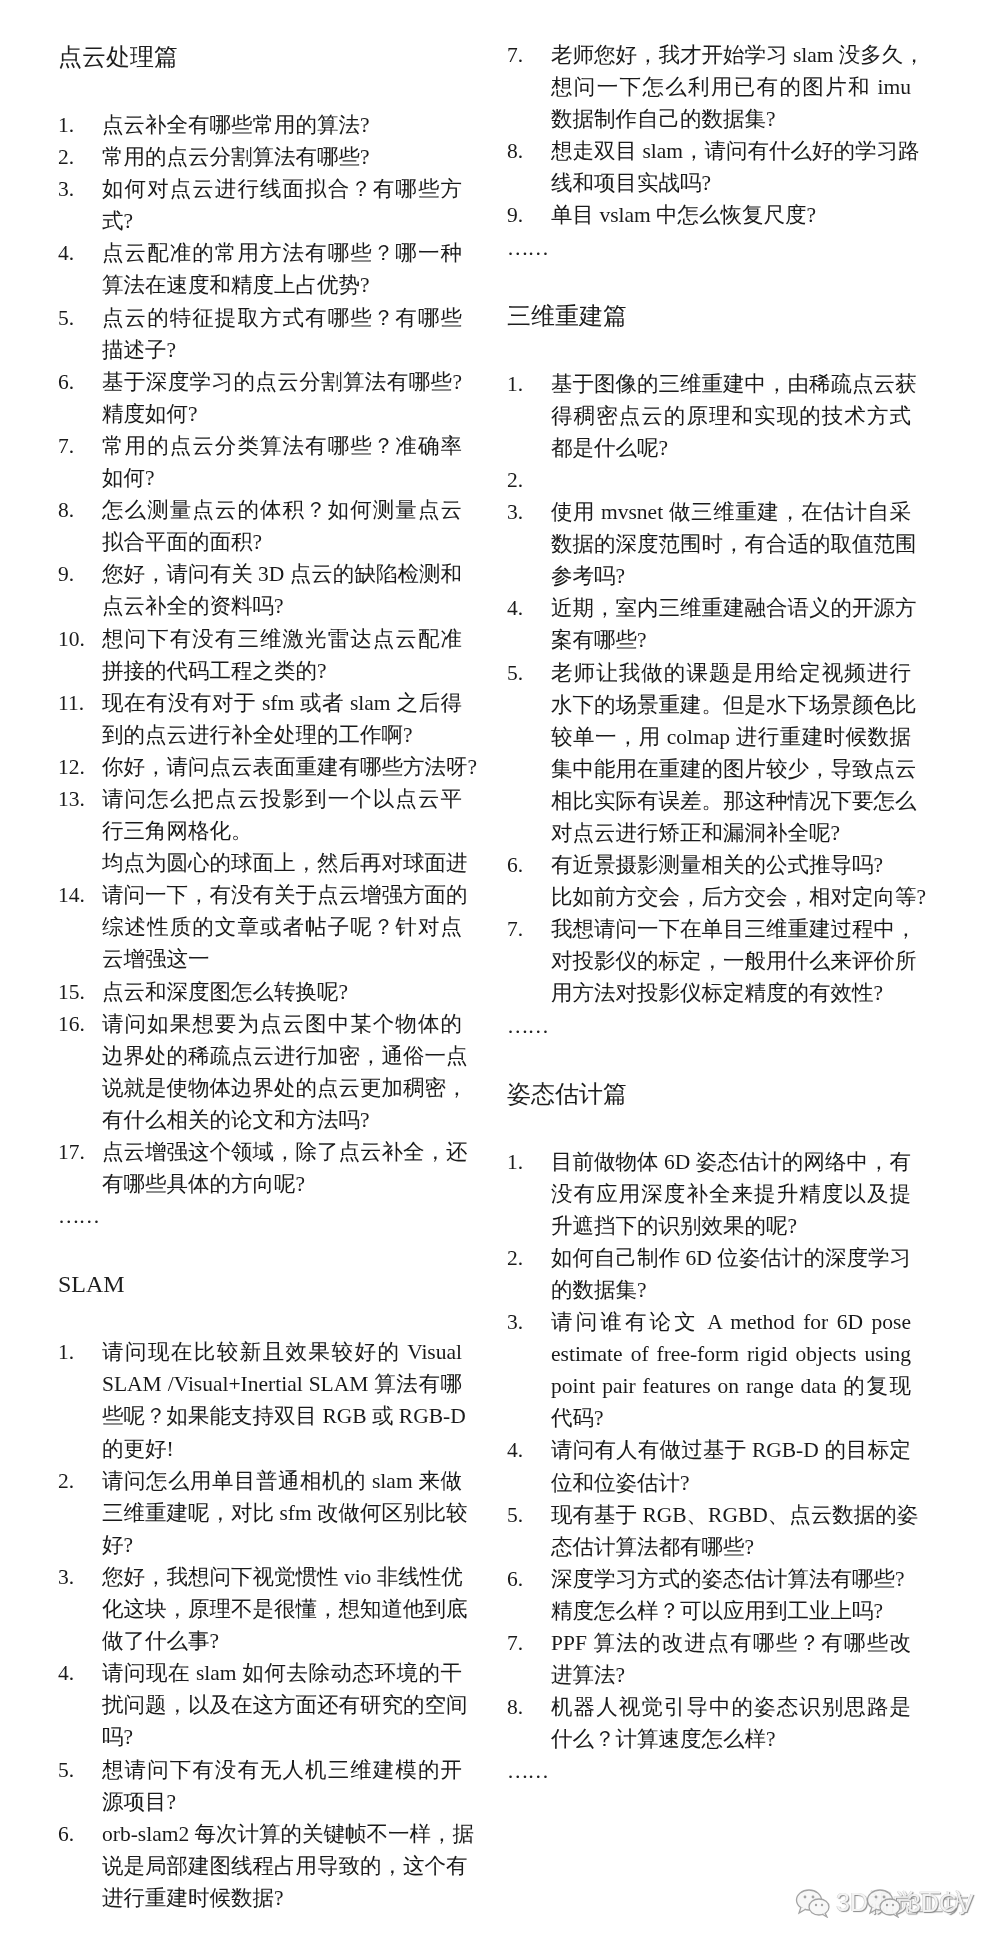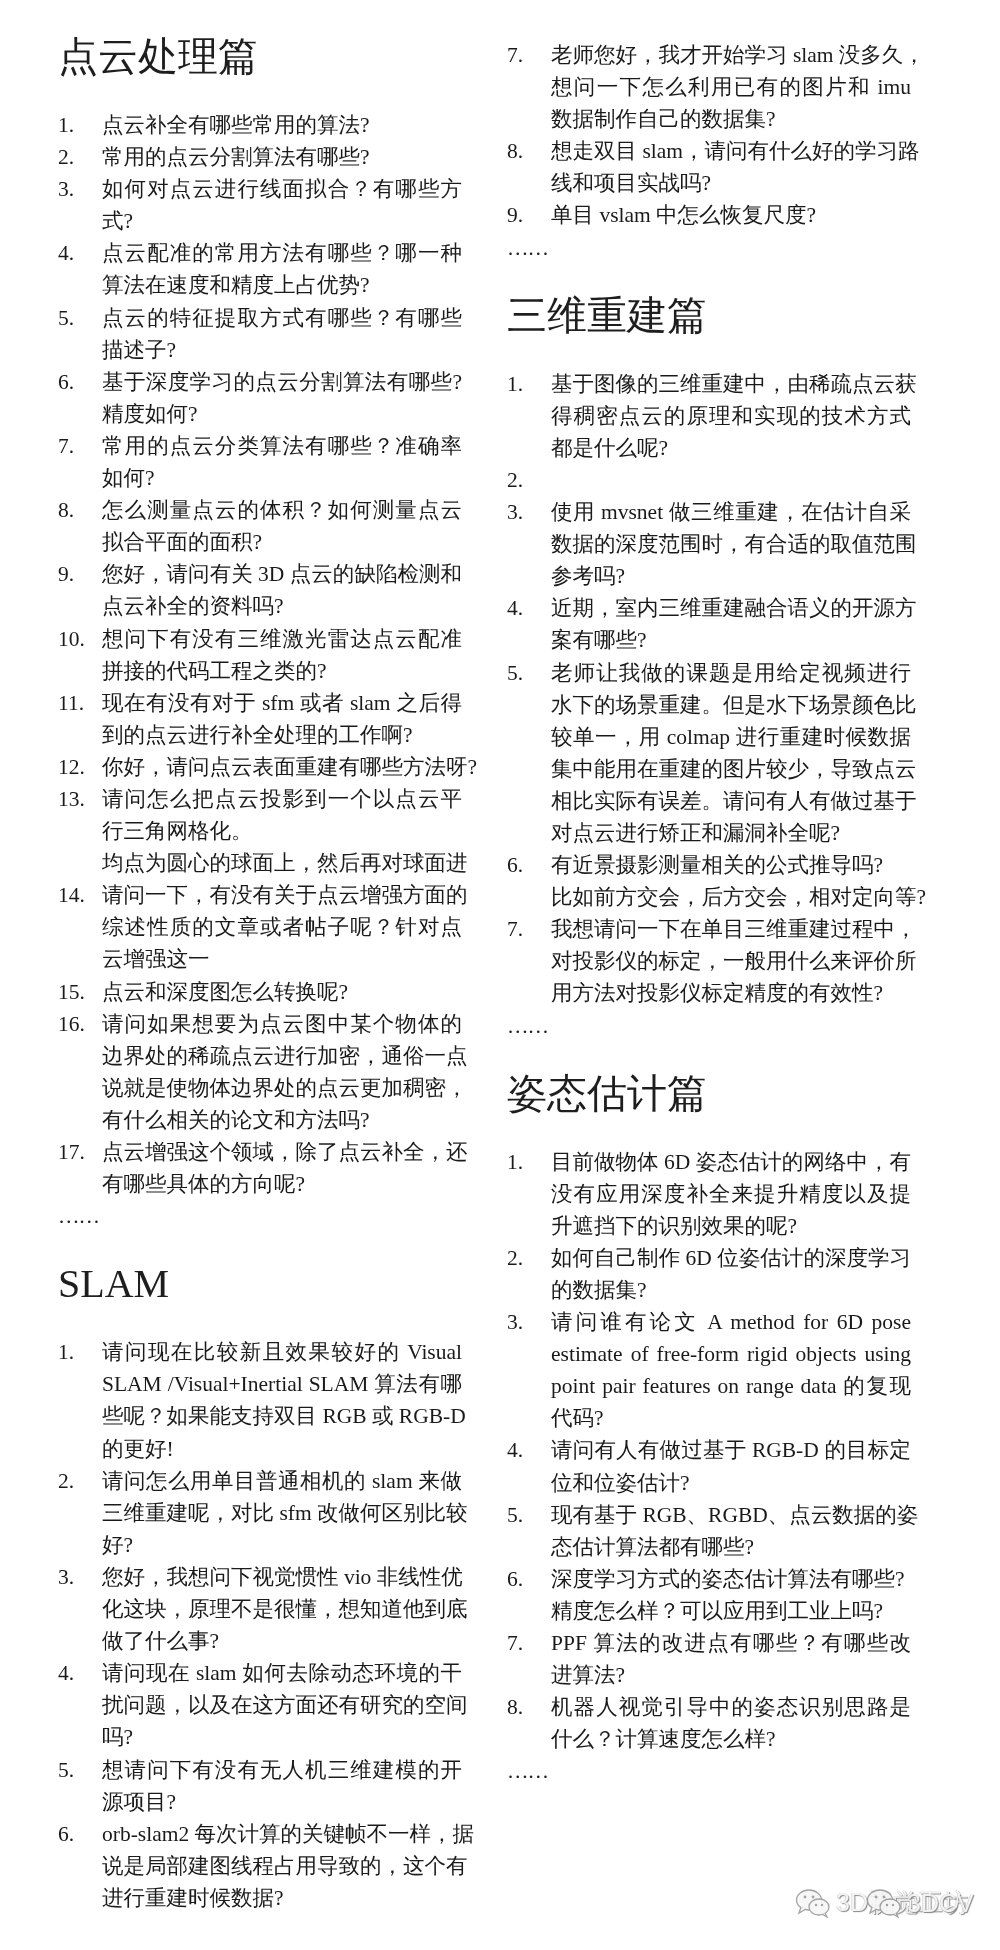--- a/index.html
+++ b/index.html
@@ -6,21 +6,21 @@
   body {
     width: 1000px; height: 1950px; position: relative; overflow: hidden;
     background: #ffffff; color: #1a1a1a;
     font-family: "Liberation Serif", "DejaVu Serif", serif;
   }
   .col { position: absolute; width: 430px; }
   .col-left { left: 58px; top: 5px; }
   .col-right { left: 507px; top: 39px; }
   .sec { margin: 0; padding: 0; }
   .sec-title {
-    margin: 0; height: 104px; line-height: 104px; font-size: 40px;
+    margin: 0; height: 104px; line-height: 104px; font-size: 24px;
     font-weight: normal; color: #1e1e1e; white-space: nowrap;
   }
   ol.list { margin: 0; padding: 0; list-style: none; }
   li.item { display: flex; margin: 0; padding: 0; }
   .num { flex: none; width: 44px; font-size: 21.5px; line-height: 32.1px; height: 32.1px; white-space: nowrap; }
   .body { width: 360px; }
   .ln {
     display: block; height: 32.1px; line-height: 32.1px; font-size: 21.5px;
     white-space: nowrap;
   }
@@ -278,21 +278,21 @@
             <span class="ln">案有哪些?</span>
           </div>
         </li>
       <li class="item">
           <span class="num">5.</span>
           <div class="body">
             <span class="ln j">老师让我做的课题是用给定视频进行</span>
             <span class="ln j">水下的场景重建。但是水下场景颜色比</span>
             <span class="ln j">较单一，用 colmap 进行重建时候数据</span>
             <span class="ln j">集中能用在重建的图片较少，导致点云</span>
-            <span class="ln j">相比实际有误差。请问有人有做过基于</span>
+            <span class="ln j">相比实际有误差。那这种情况下要怎么</span>
             <span class="ln">对点云进行矫正和漏洞补全呢?</span>
           </div>
         </li>
       <li class="item">
           <span class="num">6.</span>
           <div class="body">
             <span class="ln">有近景摄影测量相关的公式推导吗?</span>
             <span class="ln">比如前方交会，后方交会，相对定向等?</span>
           </div>
         </li>

